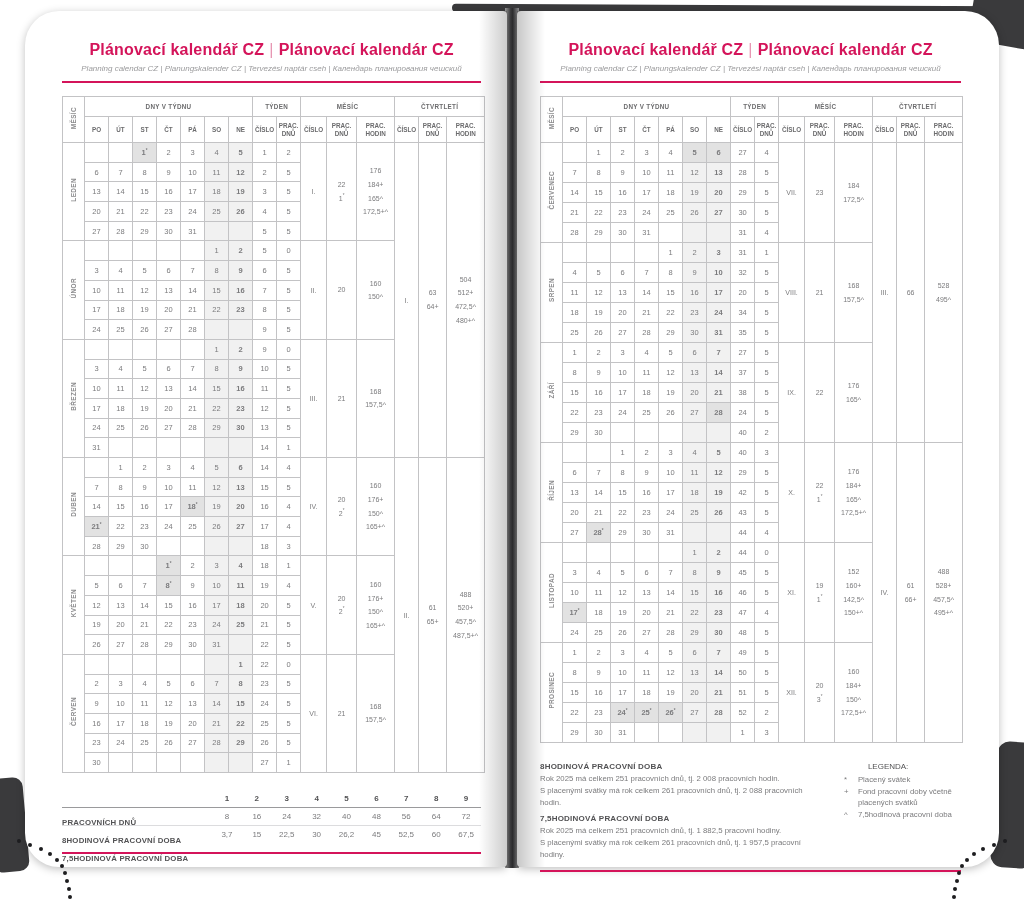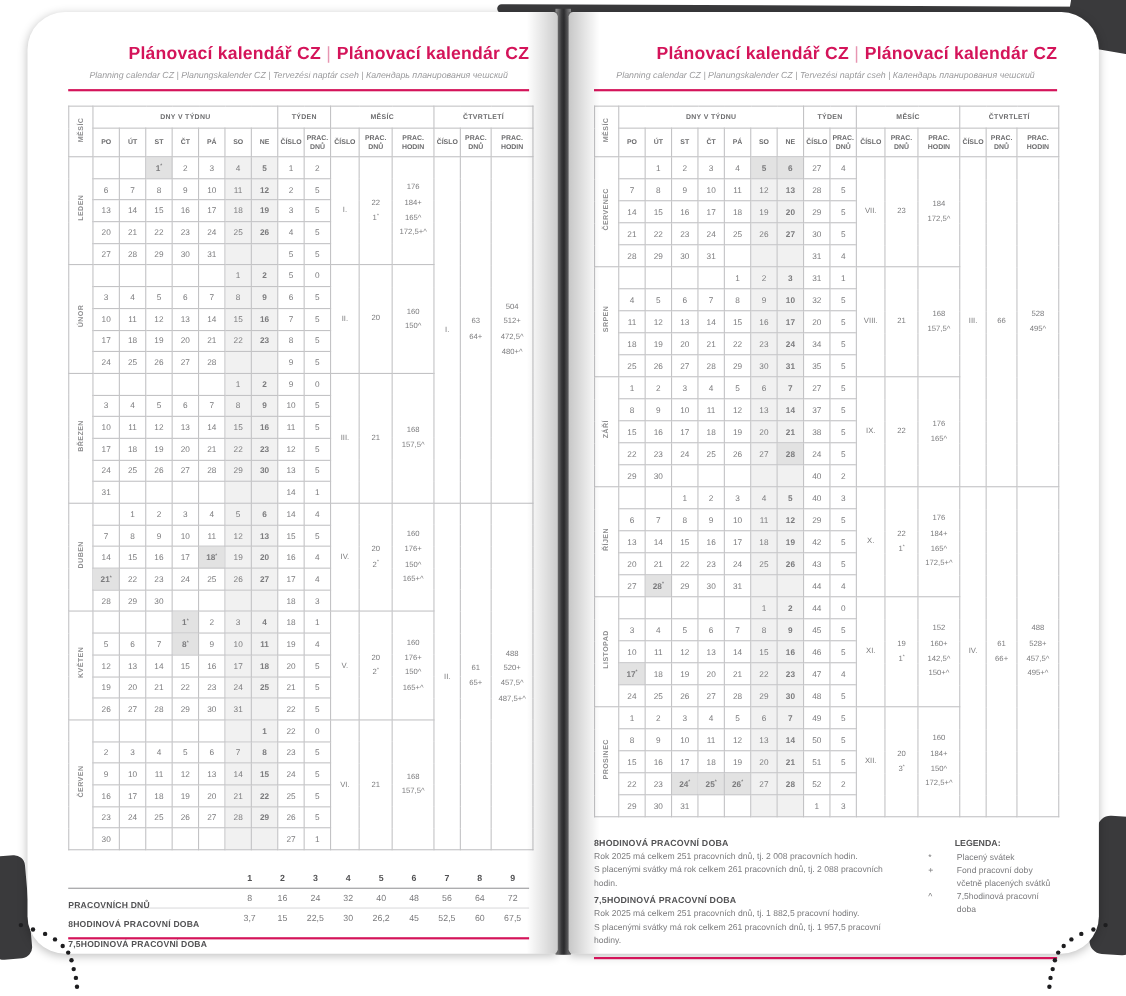--- a/index.html
+++ b/index.html
@@ -18,21 +18,21 @@
         box-shadow:0 2px 9px rgba(0,0,0,0.25);}
   .page-left{left:25px;border-radius:34px 4px 4px 34px;}
   .page-right{left:517px;border-radius:4px 34px 34px 4px;}
   .page-left::after{content:'';position:absolute;right:0;top:0;bottom:0;width:28px;pointer-events:none;
         background:linear-gradient(90deg,rgba(0,0,0,0),rgba(0,0,0,0.20));}
   .page-right::after{content:'';position:absolute;left:0;top:0;bottom:0;width:28px;pointer-events:none;
         background:linear-gradient(90deg,rgba(0,0,0,0.22),rgba(0,0,0,0));}
   .page-inner{position:relative;padding:30px 26px 0 37px;}
   .page-right .page-inner{padding:30px 38px 0 23px;}
 
-  .page-title{font-size:16px;font-weight:bold;color:#d4145a;text-align:right;letter-spacing:0.2px;}
+  .page-title{font-size:16px;font-weight:bold;color:#d4145a;text-align:center;letter-spacing:0.2px;}
   .tdiv{color:#e796b2;font-weight:normal;padding:0 5px;}
   .page-subtitle{font-size:8px;color:#9a9a9c;text-align:center;margin-top:5px;font-style:italic;}
   .title-rule{height:2px;background:#d4145a;margin-top:8px;margin-bottom:13px;}
 
   .cal-table{border-collapse:collapse;width:100%;table-layout:fixed;}
   .cal-table th,.cal-table td{border:1px solid #c3c3c5;text-align:center;vertical-align:middle;
         padding:0;color:#7b7b7d;overflow:hidden;}
   .cal-table thead th{font-size:6.3px;color:#6b6b6d;line-height:1.25;font-weight:bold;}
   .ghead th{height:19px;font-size:7px;letter-spacing:0.3px;}
   .shead th{height:25px;}
@@ -56,24 +56,24 @@
   .lfrow.r0{border-bottom:1px solid #9a9a9c;}
   .lfrow.r0 .val{color:#525254;font-weight:bold;}
   .lfrow.r1{border-bottom:1px solid #dcdcde;}
   .footer-rule{height:2px;background:#d4145a;margin-top:9px;}
 
   .rfooter{margin-top:14px;display:flex;}
   .rf-left{width:318px;}
   .rf-head{font-weight:bold;color:#525254;font-size:8px;margin:5px 0 2px 0;letter-spacing:0.2px;}
   .rf-line{color:#7b7b7d;font-size:7.8px;line-height:1.55;}
   .rf-legend{margin-left:28px;width:135px;}
-  .lg-title{font-weight:bold;color:#525254;font-size:8px;margin:5px 0 3px 0;padding-left:24px;}
+  .lg-title{font-weight:normal;color:#525254;font-size:8px;margin:5px 0 3px 0;padding-left:24px;}
   .lg-item{display:flex;color:#7b7b7d;font-size:7.8px;line-height:1.5;}
   .lg-sym{width:14px;flex:none;}
-  .lg-txt{flex:1;margin-left:12px;}
+  .lg-txt{flex:1;}
 
   .dot{position:absolute;width:4px;height:4px;border-radius:50%;background:#1d1d1f;z-index:3;}
 </style>
 </head>
 <body>
 
 <div class="spread">
   <div id="cover-top" class="cover-piece"></div>
   <div id="cover-tr" class="cover-piece"></div>
   <div id="cover-bl" class="cover-piece"></div>

